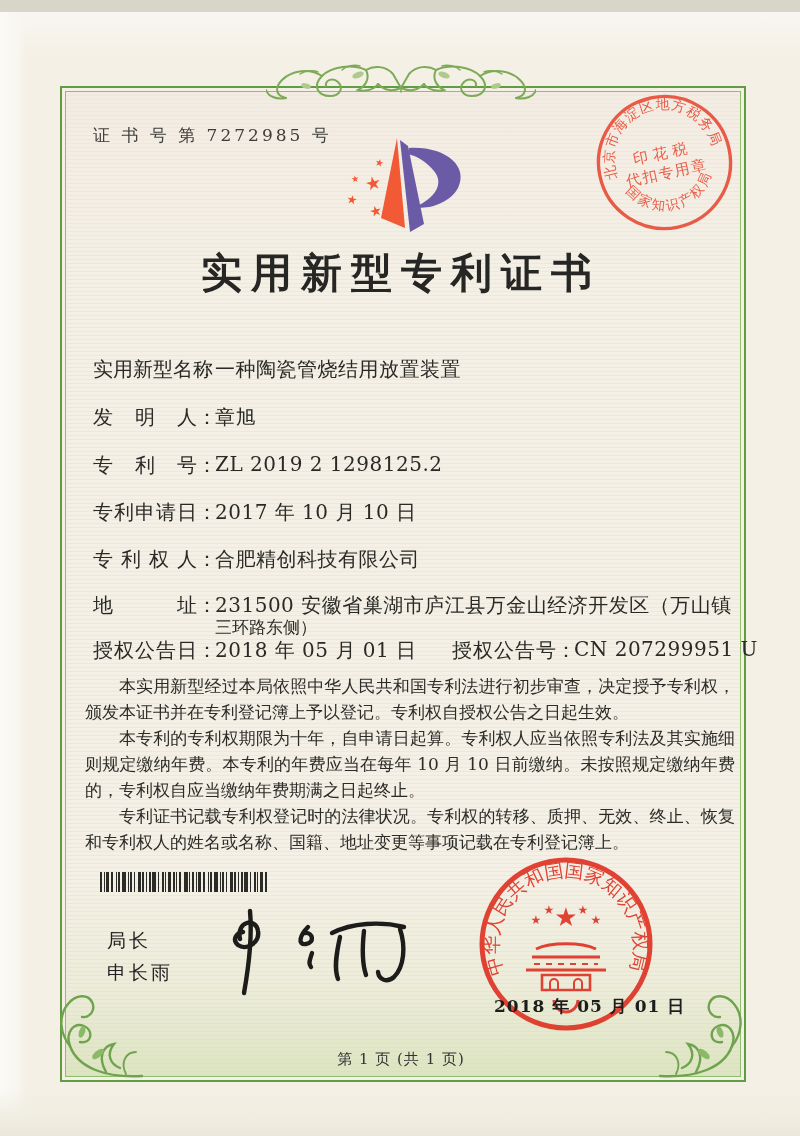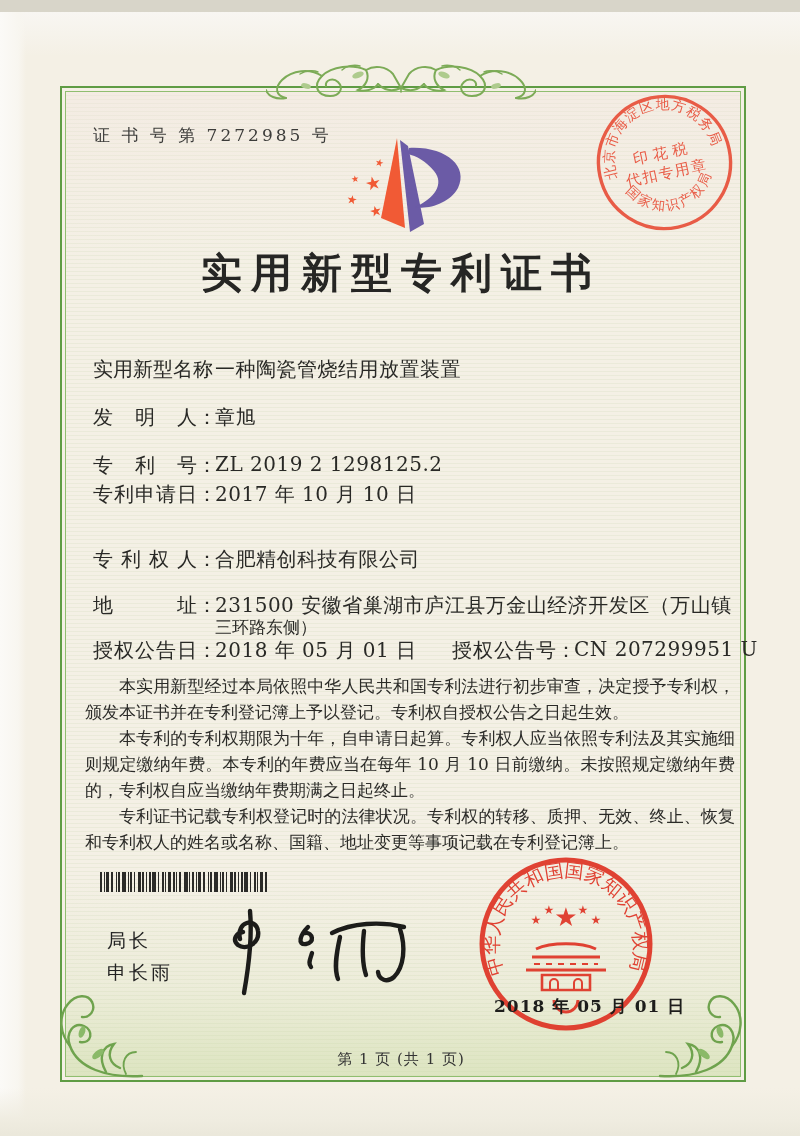--- a/index.html
+++ b/index.html
@@ -144,21 +144,21 @@
 
   <div class="abs frow" style="top:344px">
     <span class="flabel">实用新型名称</span><span class="fcolon">：</span><span class="fvalue">一种陶瓷管烧结用放置装置</span>
   </div>
   <div class="abs frow" style="top:392px">
     <span class="flabel">发明人</span><span class="fcolon">：</span><span class="fvalue">章旭</span>
   </div>
   <div class="abs frow" style="top:440px">
     <span class="flabel">专利号</span><span class="fcolon">：</span><span class="fvalue">ZL 2019 2 1298125.2</span>
   </div>
-  <div class="abs frow" style="top:469px">
+  <div class="abs frow" style="top:487px">
     <span class="flabel">专利申请日</span><span class="fcolon">：</span><span class="fvalue">2017 年 10 月 10 日</span>
   </div>
   <div class="abs frow" style="top:534px">
     <span class="flabel">专利权人</span><span class="fcolon">：</span><span class="fvalue">合肥精创科技有限公司</span>
   </div>
   <div class="abs frow" style="top:580px">
     <span class="flabel">地址</span><span class="fcolon">：</span><span class="fvalue">231500 安徽省巢湖市庐江县万金山经济开发区（万山镇</span>
   </div>
   <div class="abs addr2" style="top:604px">三环路东侧）</div>
 

